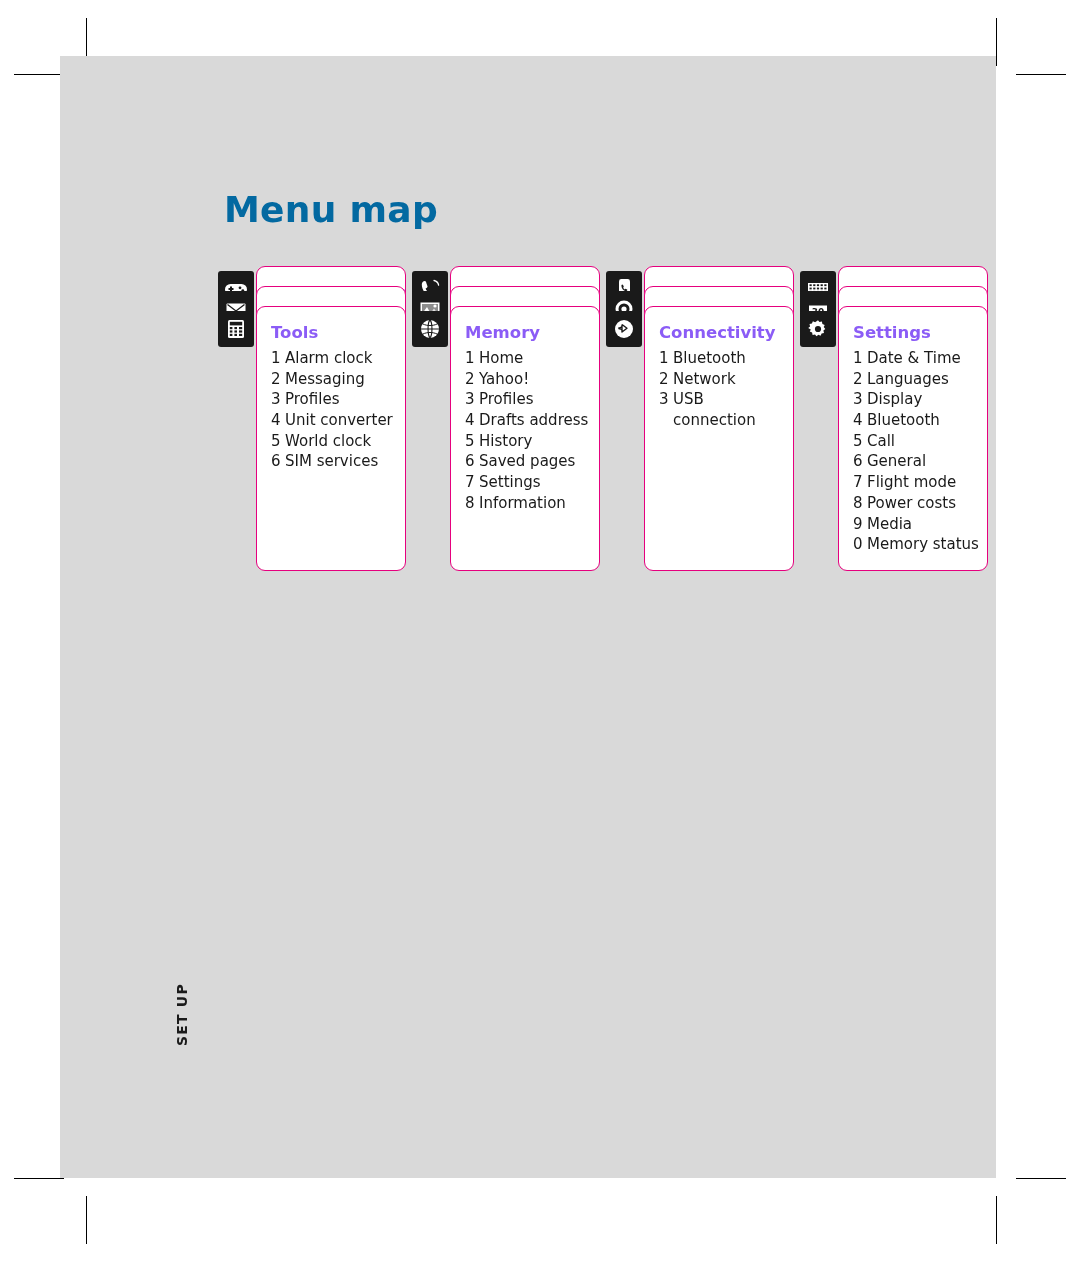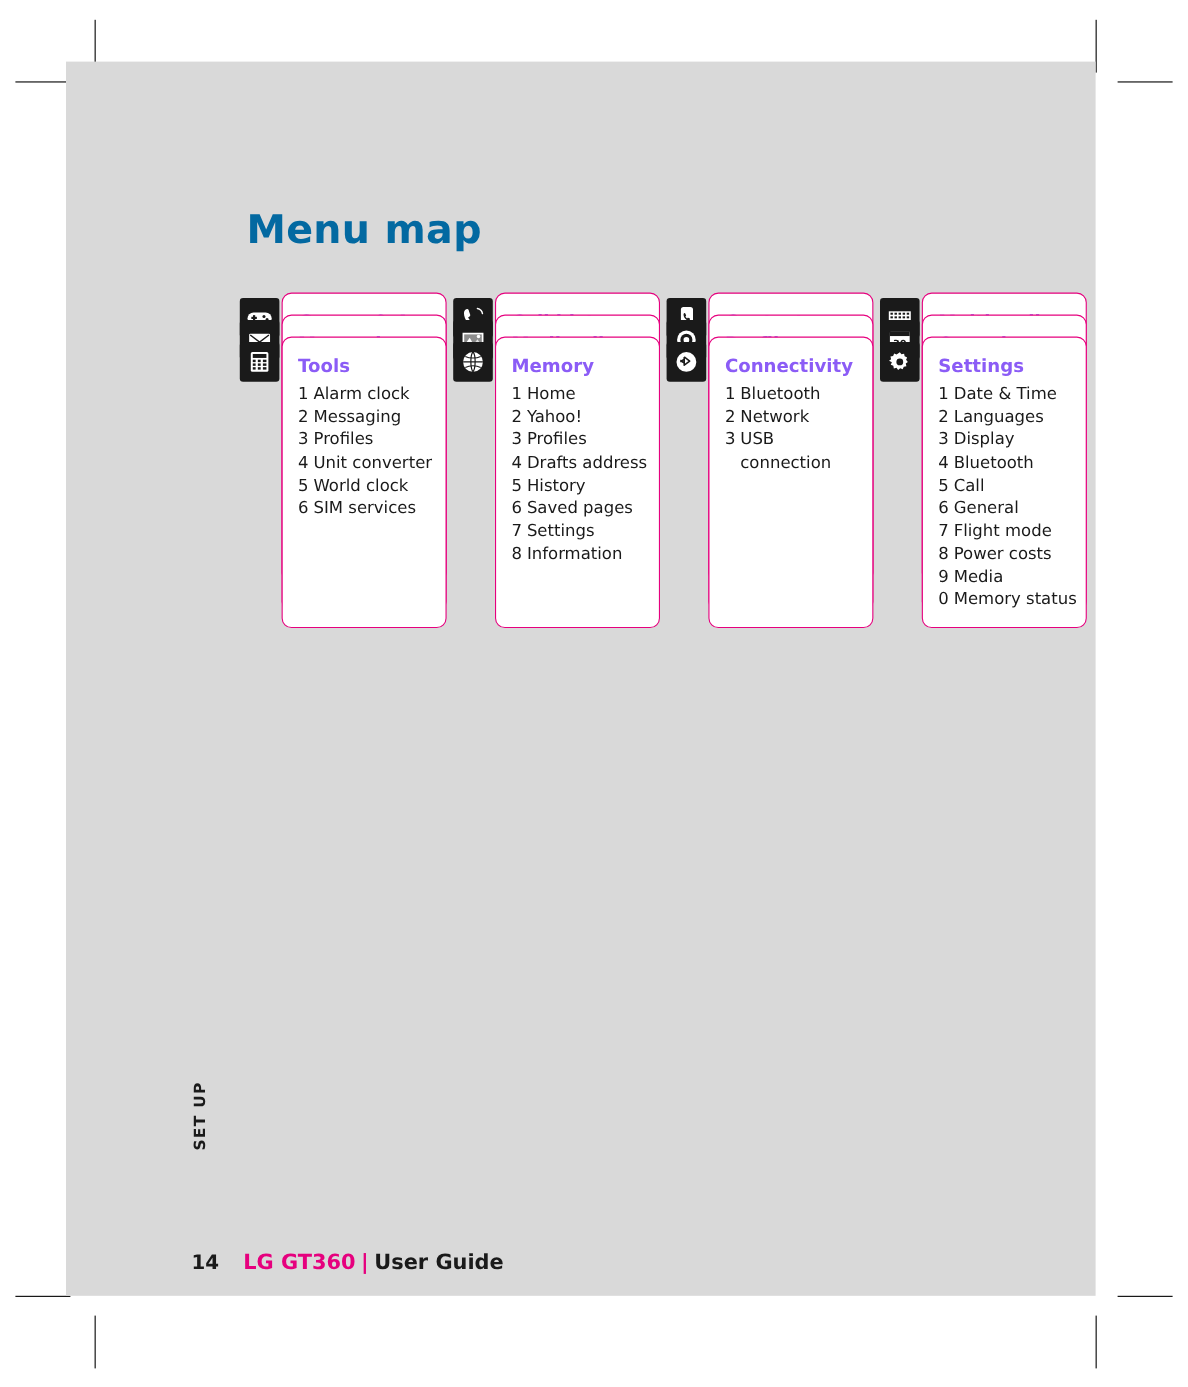--- a/index.html
+++ b/index.html
@@ -698,20 +698,14 @@
               </li>
           </ul>
         </div>
       </div>
 
     </div>
   </div>
 
   <div class="sidebar-label">SET UP</div>
 
-  <div class="footer">
-    <span class="pagenum">14</span>
-    <span class="brand">LG GT360</span>
-    <span class="sep">|</span>
-    <span class="guide">User Guide</span>
-  </div>
 
 </div>
 
 </body></html>

